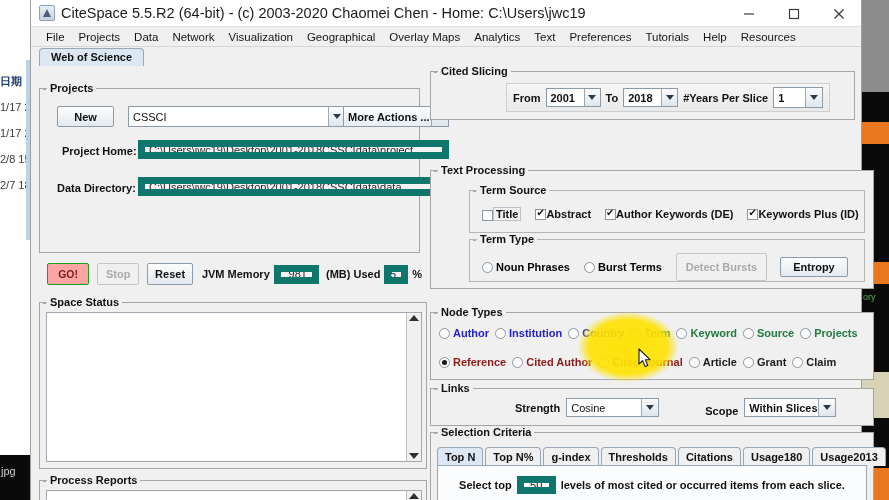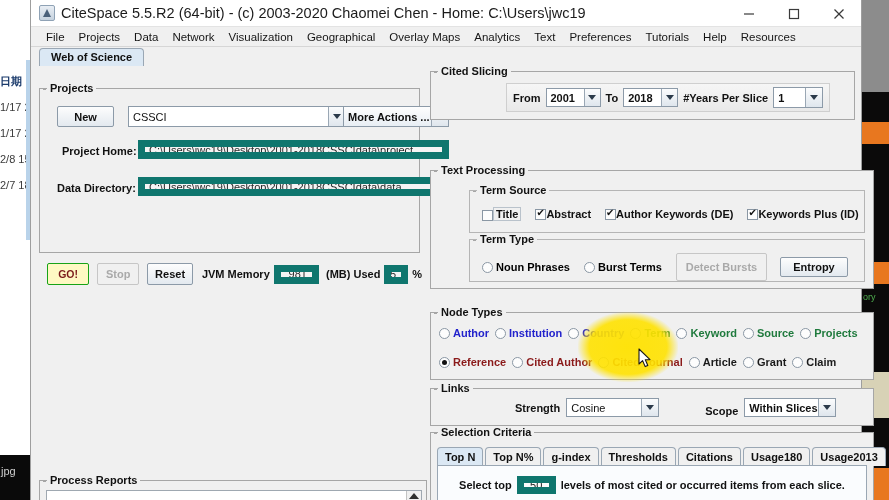--- a/index.html
+++ b/index.html
@@ -131,21 +131,21 @@
     background:linear-gradient(#fdfdfd,#e3e9ef);
     border:1px solid #8c9aa8; border-radius:2px;
     font-size:11px; font-weight:bold; color:#101010;
     display:flex; align-items:center; justify-content:center;
     white-space:nowrap;
   }
   .btn-disabled{
     background:#f0f0f0; border:1px solid #c6c6c6; color:#a9a9a9;
   }
   .btn-go{
-    background:#fef9c3; border:1px solid #17a317; color:#7a1a1a;
+    background:#fca5a5; border:1px solid #17a317; color:#7a1a1a;
     font-weight:bold; font-size:10.5px;
   }
 
   .field {
     background:#fbfbfb; border:7px solid #0f766e;
     font-size:11px; color:#1a1a1a;
     display:flex; align-items:center; padding:0 4px;
     white-space:nowrap; overflow:hidden;
   }
   .field-ro { background:#f4f4f4; color:#2b2b2b; }
@@ -357,20 +357,30 @@
         <div class="btn btn-go" style="width:49px; height:22px;">GO!</div>
         <div class="btn btn-disabled" style="width:49px; height:22px; margin-left:8px;">Stop</div>
         <div class="btn" style="width:53px; height:22px; margin-left:8px;">Reset</div>
         <div class="lbl" style="margin-left:9px;">JVM Memory</div>
         <div class="field field-ro field-num" style="width:49px; height:19px; margin-left:4px;">981</div>
         <div class="lbl" style="margin-left:7px;">(MB) Used</div>
         <div class="field field-ro field-num" style="width:24px; height:19px; margin-left:4px;">15</div>
         <div class="lbl" style="margin-left:4px;">%</div>
       </div>
 
+      <div class="group" style="left:0; top:236px; width:388px; height:167px;">
+        <div class="g-title">Space Status</div>
+        <div class="textarea-wrap" style="left:6px; top:9px; width:376px; height:150px;">
+          <div class="ta-body"></div>
+          <div class="scrollbar">
+            <div class="sb-arrow sb-up"></div>
+            <div class="sb-arrow sb-down"></div>
+          </div>
+        </div>
+      </div>
 
       <div class="group" style="left:0; top:414px; width:388px; height:86px;">
         <div class="g-title">Process Reports</div>
         <div class="textarea-wrap" style="left:6px; top:9px; width:376px; height:76px;">
           <div class="ta-body"></div>
           <div class="scrollbar">
             <div class="sb-arrow sb-up"></div>
 
           </div>
         </div>

